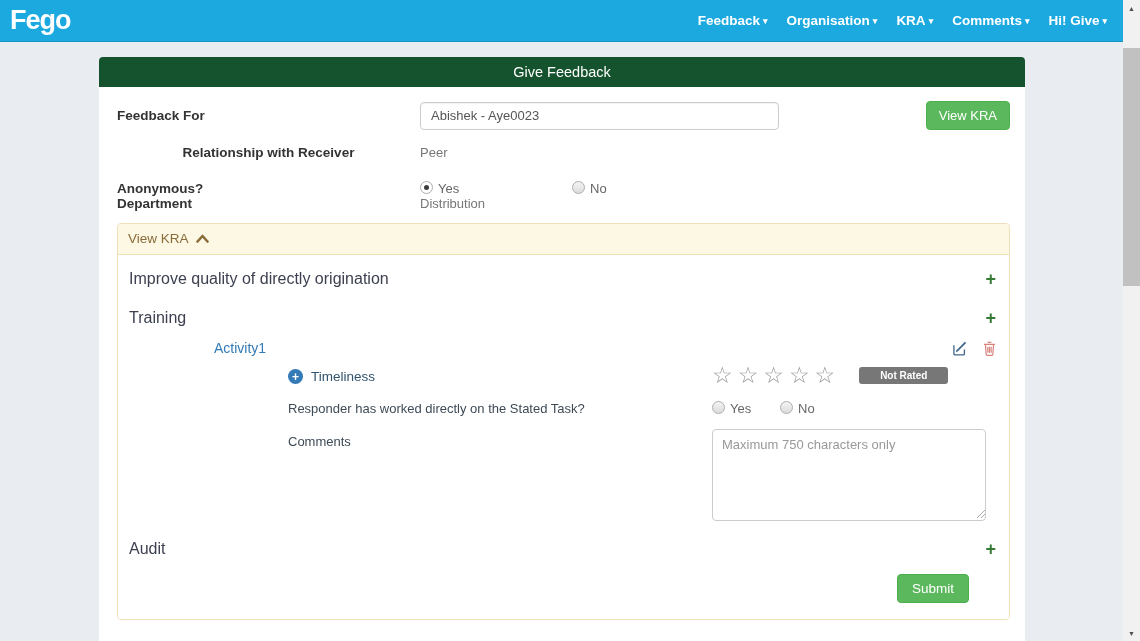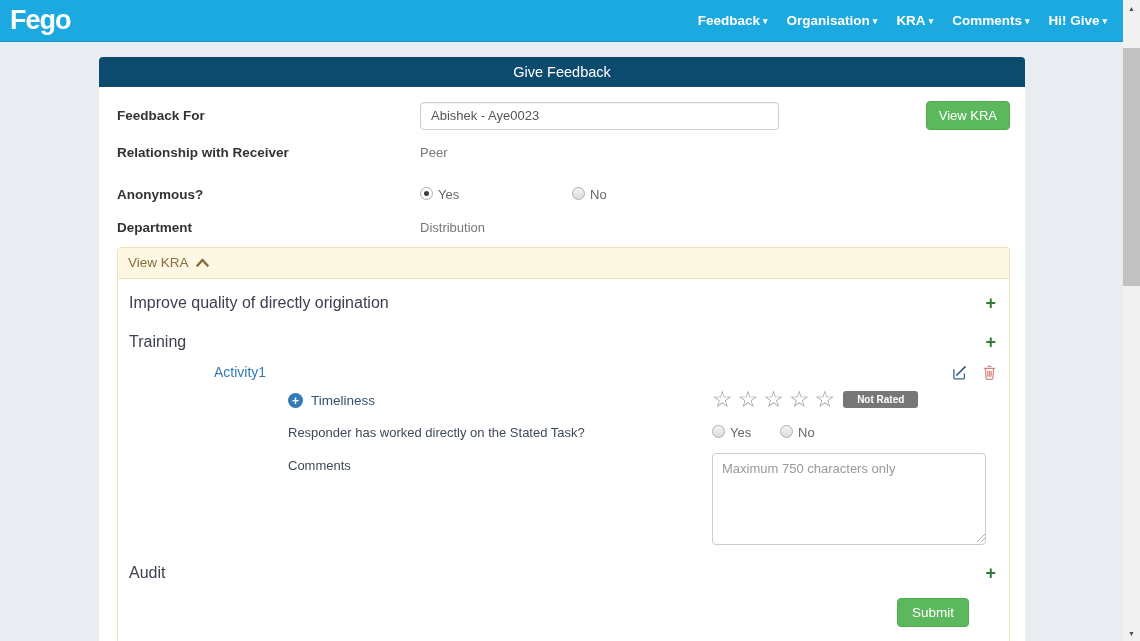--- a/index.html
+++ b/index.html
@@ -20,29 +20,29 @@
   .nav-item { color:#fff; font-size:13.5px; font-weight:600; cursor:pointer; white-space:nowrap; }
   .caret { font-size:9px; margin-left:3px; vertical-align:1px; }
   
   .scrollbar { position:absolute; right:0; top:0; width:17px; height:641px; background:#f1f1f1; z-index:50; }
   .sb-btn { position:absolute; left:0; width:17px; height:16px; display:flex; align-items:center; justify-content:center; font-size:7px; color:#505050; background:#f1f1f1; cursor:pointer; }
   .sb-btn.up { top:0; } .sb-btn.down { bottom:0; }
   .sb-thumb { position:absolute; left:0; top:48px; width:17px; height:238px; background:#c1c1c1; cursor:pointer; }
   
   .container { position:absolute; top:57px; left:99px; width:926px; height:584px; background:#fff; border-radius:4px 4px 0 0; }
   .main-header {
-    background:#0c4a6e; color:#fff; height:30px; line-height:30px;
+    background:#14532d; color:#fff; height:30px; line-height:30px;
     text-align:center; font-size:14.5px; font-weight:400; border-radius:4px 4px 0 0;
   }
   
   .form-area { padding:14px 15px 12px 18px; }
   .form-row { display:flex; align-items:center; }
   .form-row.r1 { margin-bottom:15px; }
-  .form-row.r2 { margin-bottom:27px; }
-  .form-row.r3 { margin-bottom:18px; }
+  .form-row.r2 { margin-bottom:21px;text-align:center; }
+  .form-row.r3 { }
   .flabel { width:303px; font-size:13.5px; font-weight:700; color:#333; flex-shrink:0; }
   .fvalue { color:#777; font-size:13px; }
   .fmid { flex:1; display:flex; align-items:center; }
   .text-input {
     width:359px; height:28px; border:1px solid #ccc; border-radius:4px;
     padding:12px 10px; font-size:13px; color:#555; font-family:"Liberation Sans",sans-serif;
     box-shadow:inset 0 1px 1px rgba(0,0,0,0.05);
   }
   .btn { display:inline-block; background:#5cb85c; border:1px solid #4cae4c; color:#fff;
     font-size:13px; border-radius:4px; padding:6px 12px; cursor:pointer; font-family:"Liberation Sans",sans-serif; }
@@ -68,21 +68,21 @@
   .act-icons { display:flex; align-items:center; gap:15px; }
   .icon-btn { cursor:pointer; display:inline-flex; }
   .criteria-row { display:flex; align-items:flex-start; padding-left:160px; margin-top:5px; }
   .crit-left { flex:1; display:flex; align-items:center; gap:8px; padding-top:5px; }
   .plus-circle { width:15px; height:15px; border-radius:50%; background:#337ab7; color:#fff;
     font-size:12px; font-weight:700; display:inline-flex; align-items:center; justify-content:center; line-height:1; cursor:pointer; }
   .crit-label { color:#31536e; font-size:13.5px; }
   .crit-right { width:287px; display:flex; align-items:center; flex-shrink:0; }
   .star { font-size:23px; color:#9a9a9a; margin-right:5px; cursor:pointer; line-height:1; }
   .badge-notrated { background:#777; color:#fff; font-size:10px; font-weight:700;
-    padding:3px 14px; border-radius:3px; margin-left:3px; white-space:nowrap; }
+    padding:3px 21px; border-radius:3px; margin-left:19px; white-space:nowrap; }
   .responder-row { display:flex; align-items:center; padding-left:160px; margin-top:14px; }
   .resp-label { flex:1; color:#3e4a56; font-size:13px; }
   .resp-opts { width:287px; display:flex; align-items:center; flex-shrink:0; }
   .resp-opts .opt:first-child { width:68px; }
   .comments-row { display:flex; align-items:flex-start; padding-left:160px; margin-top:13px; }
   .comments-label { flex:1; color:#3e4a56; font-size:13px; padding-top:5px; }
   .comments-box { width:287px; flex-shrink:0; position:relative; }
   textarea {
     width:274px; height:92px; border:1px solid #ccc; border-radius:4px; padding:7px 9px;
     font-family:"Liberation Sans",sans-serif; font-size:13px; color:#555; resize:none;

